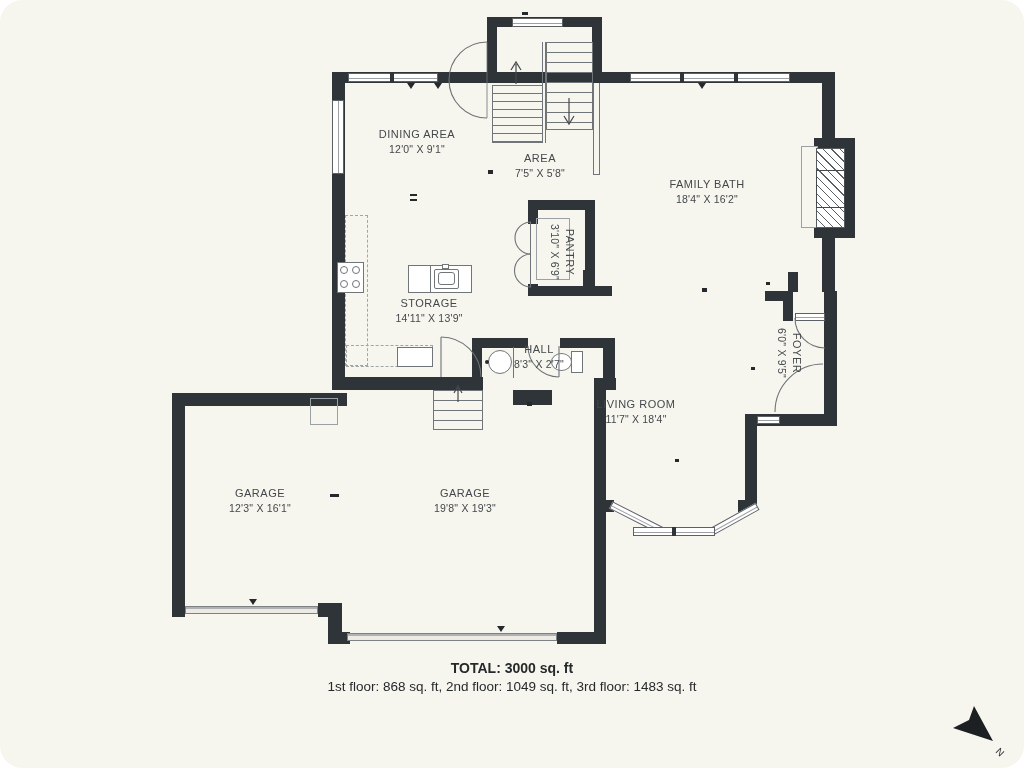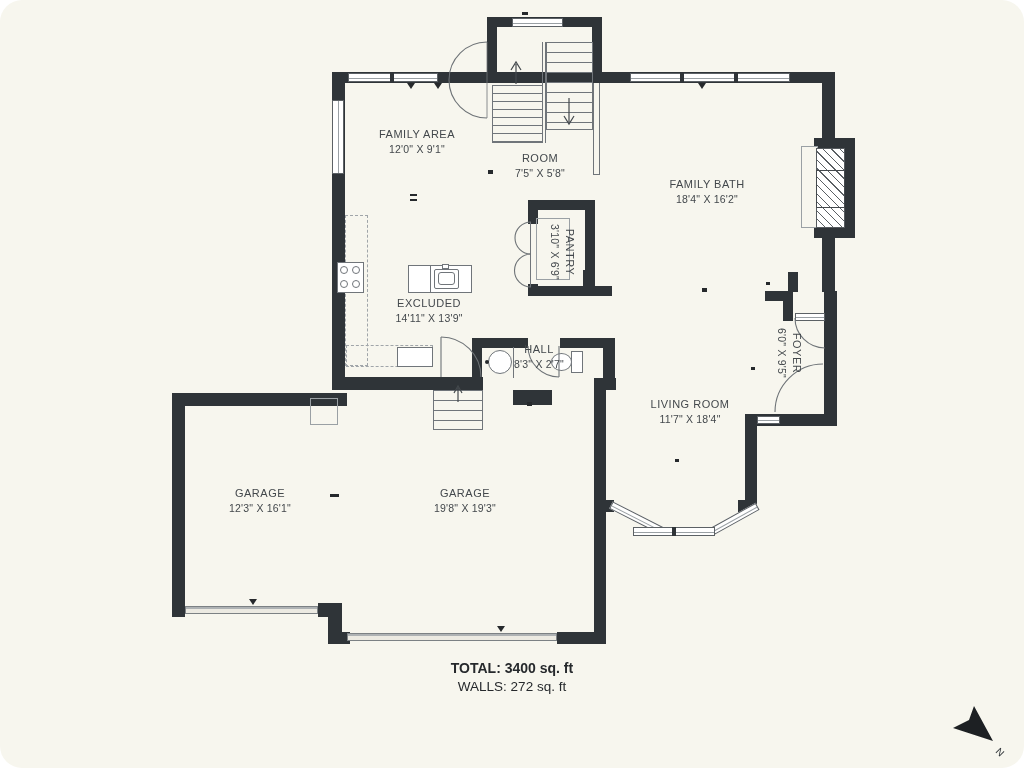--- a/index.html
+++ b/index.html
@@ -184,58 +184,58 @@
       <path d="M458,402 L458,388 M454,393 L458,386 L462,393"></path>
     </g>
 
     <g>
       <polygon points="993,741 974,706 969,720 953,728" fill="#1d2023"></polygon>
       <text x="995" y="752" font-size="10" fill="#2f3438" transform="rotate(45 995 752)" font-family="Liberation Sans, sans-serif">N</text>
     </g>
   </svg>
 
   <div class="lbl" style="left:417px;top:141px">
-    <span class="n">FAMILY AREA</span>
+    <span class="n">DINING AREA</span>
     <span class="d">12'0" X 9'1"</span>
   </div>
   <div class="lbl" style="left:540px;top:165px">
-    <span class="n">ROOM</span>
+    <span class="n">AREA</span>
     <span class="d">7'5" X 5'8"</span>
   </div>
   <div class="lbl" style="left:707px;top:191px">
     <span class="n">FAMILY BATH</span>
     <span class="d">18'4" X 16'2"</span>
   </div>
   <div class="lbl rot" style="left:562px;top:252px">
     <span class="n">PANTRY</span>
     <span class="d">3'10" X 6'9"</span>
   </div>
   <div class="lbl" style="left:429px;top:310px">
-    <span class="n">EXCLUDED</span>
+    <span class="n">STORAGE</span>
     <span class="d">14'11" X 13'9"</span>
   </div>
   <div class="lbl" style="left:539px;top:356px">
     <span class="n">HALL</span>
     <span class="d">8'3" X 2'7"</span>
   </div>
   <div class="lbl rot" style="left:789px;top:353px">
     <span class="n">FOYER</span>
     <span class="d">6'0" X 9'5"</span>
   </div>
-  <div class="lbl" style="left:690px;top:411px">
+  <div class="lbl" style="left:636px;top:411px">
     <span class="n">LIVING ROOM</span>
     <span class="d">11'7" X 18'4"</span>
   </div>
   <div class="lbl" style="left:260px;top:500px">
     <span class="n">GARAGE</span>
     <span class="d">12'3" X 16'1"</span>
   </div>
   <div class="lbl" style="left:465px;top:500px">
     <span class="n">GARAGE</span>
     <span class="d">19'8" X 19'3"</span>
   </div>
 
   <div class="summary">
-    <div class="t">TOTAL: 3400 sq. ft</div>
-    <div>WALLS: 272 sq. ft</div>
+    <div class="t">TOTAL: 3000 sq. ft</div>
+    <div>1st floor: 868 sq. ft, 2nd floor: 1049 sq. ft, 3rd floor: 1483 sq. ft</div>
   </div>
 
 </div>
 
 </body></html>

